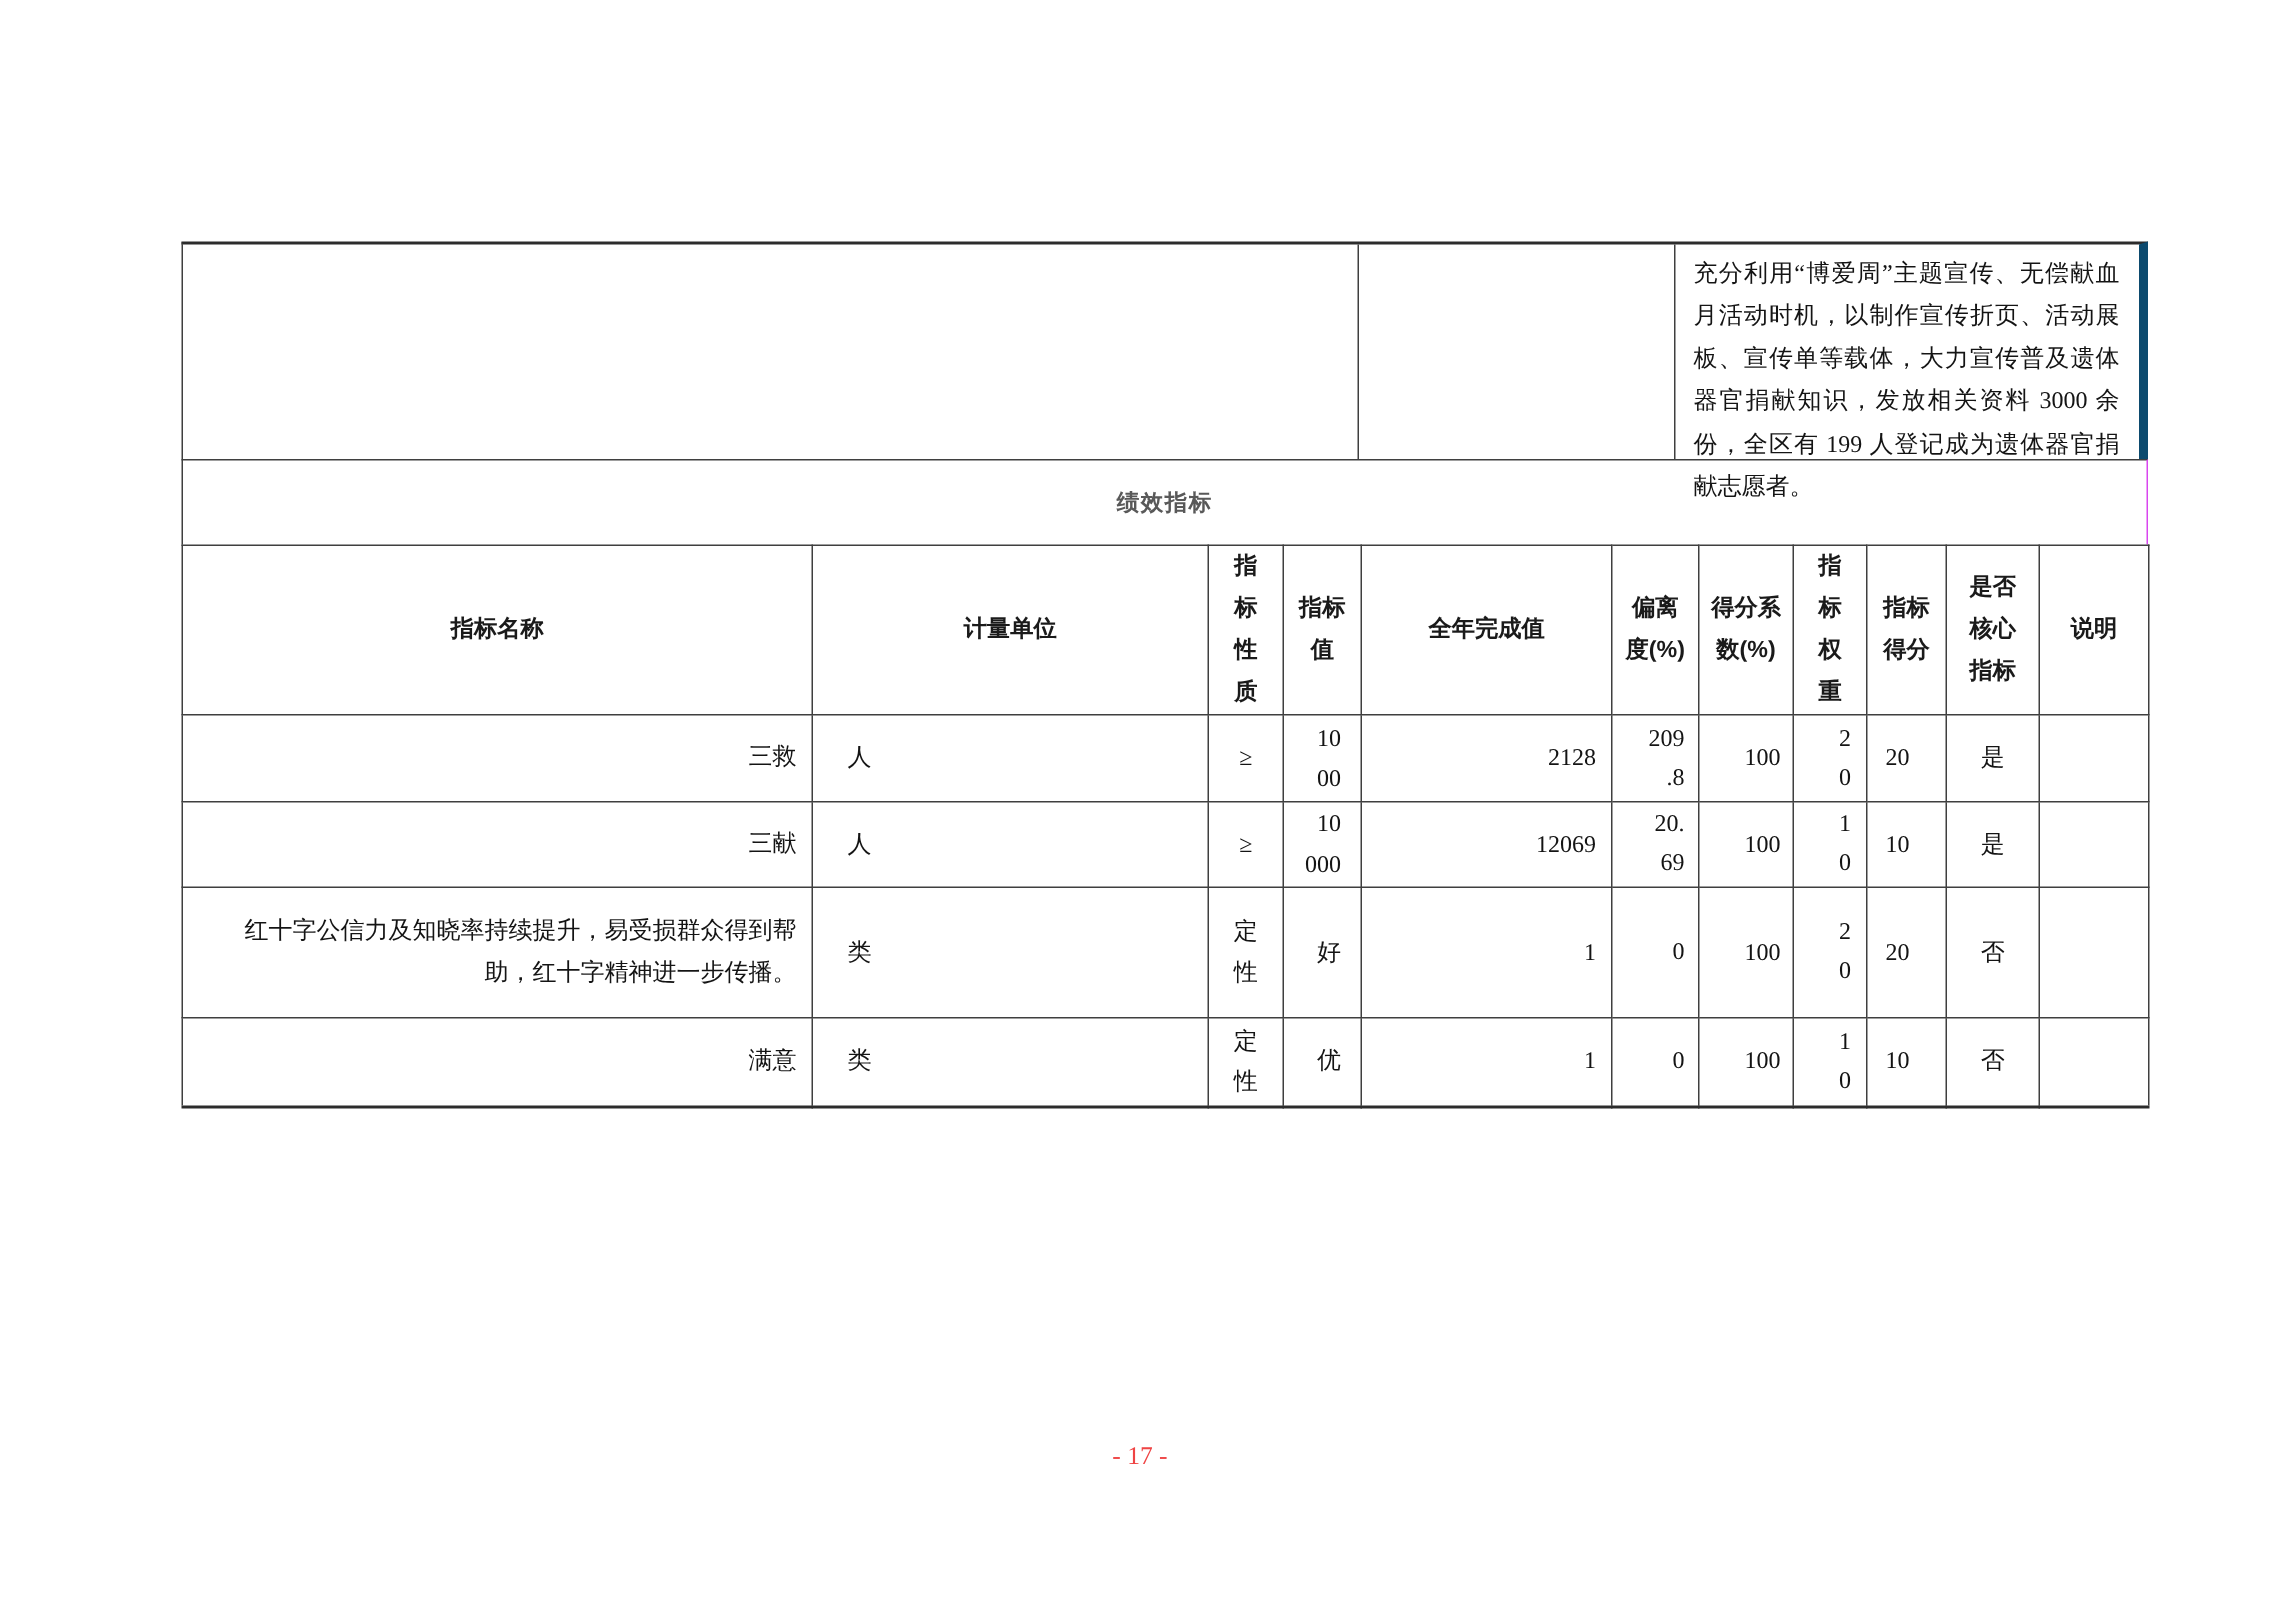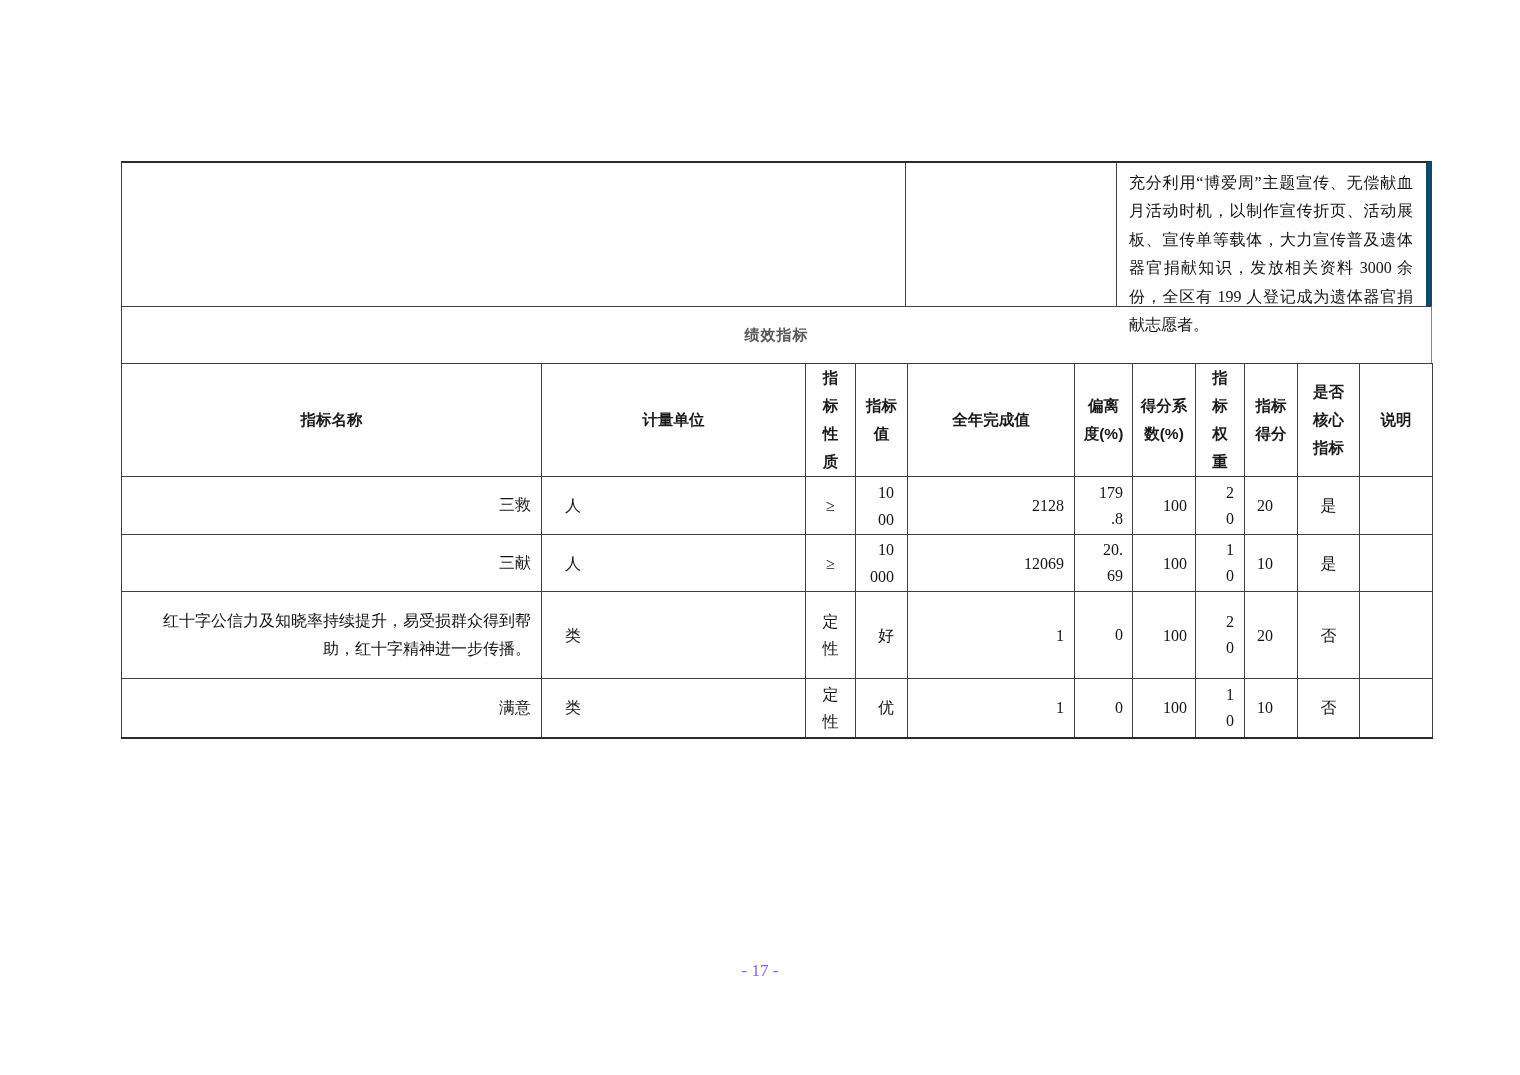--- a/index.html
+++ b/index.html
@@ -63,21 +63,21 @@
   .perf td.c3 { text-align:right; padding-right:13px; }
   .perf td.c4 { text-align:right; padding-right:10px; }
   .perf td.c5 { text-align:right; padding-right:9px;  line-height:26px; }
   .perf td.c6 { text-align:right; padding-right:8px; }
   .perf td.c7 { text-align:right; padding-right:10px; line-height:26px; }
   .perf td.c8 { text-align:right; padding-right:24px; }
   .perf td.c9 { text-align:center; }
 
   .footer-pagenum {
     position:absolute; left:0; top:961px; width:1520px;
-    text-align:center; font-size:17px; color:#8b5cf6;
+    text-align:center; font-size:17px; color:#ef4444;
   }
 </style>
 </head>
 <body>
 
 <div class="doc">
 
   <div class="toprow">
     <div class="cell cell-a"></div>
     <div class="cell cell-b"></div>
@@ -128,21 +128,21 @@
         </tr>
     </thead>
     <tbody id="perf-body">
         <tr>
           <td class="c0">三救</td>
           <td class="c1">人</td>
           <td class="c2">≥</td>
           <td class="c3">10
 00</td>
           <td class="c4">2128</td>
-          <td class="c5">179
+          <td class="c5">209
 .8</td>
           <td class="c6">100</td>
           <td class="c7">2
 0</td>
           <td class="c8">20</td>
           <td class="c9">是</td>
           <td class="c10"></td>
         </tr>
         <tr>
           <td class="c0">三献</td>

